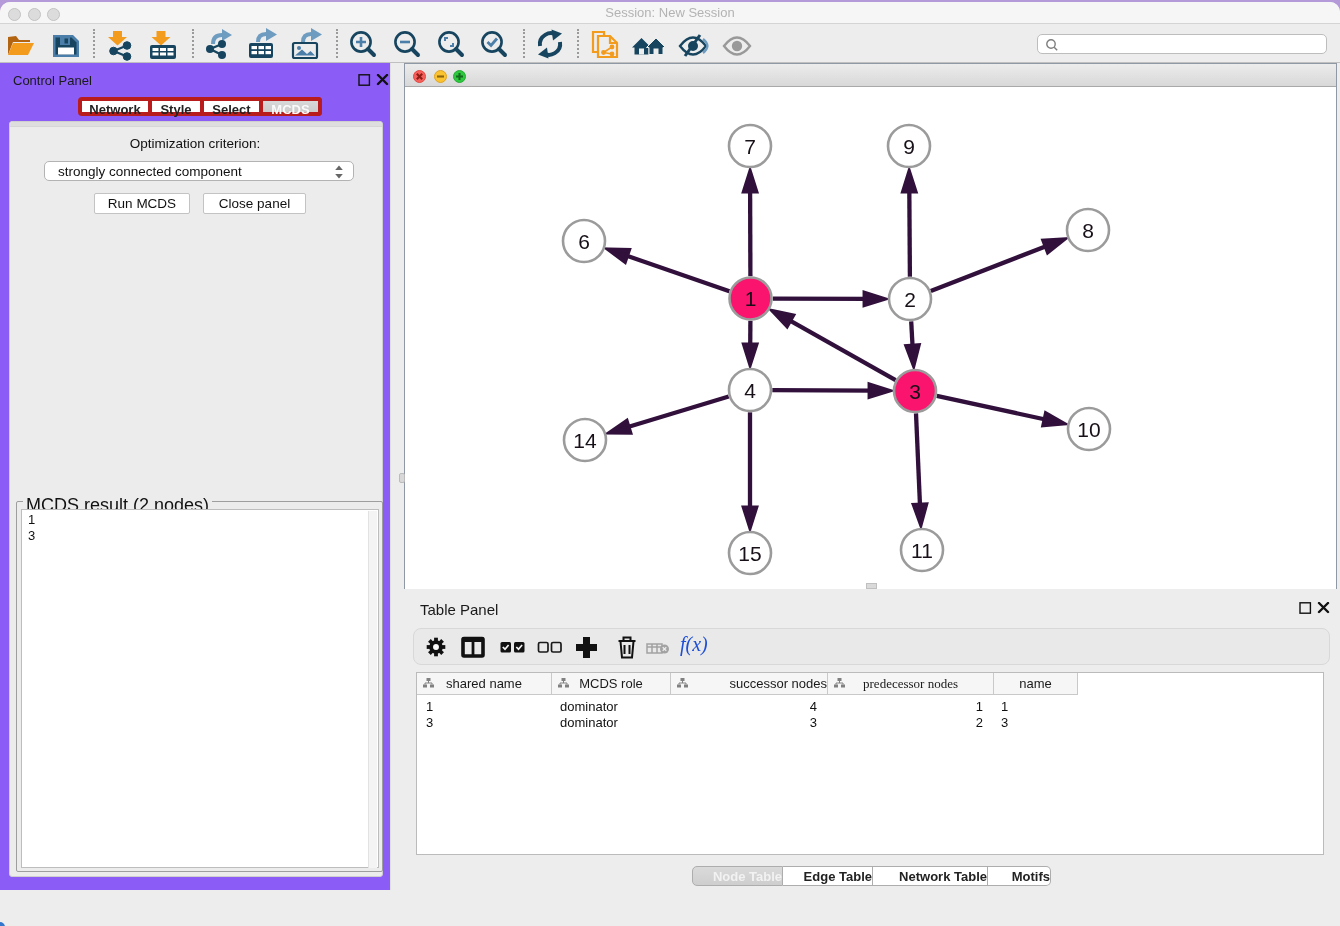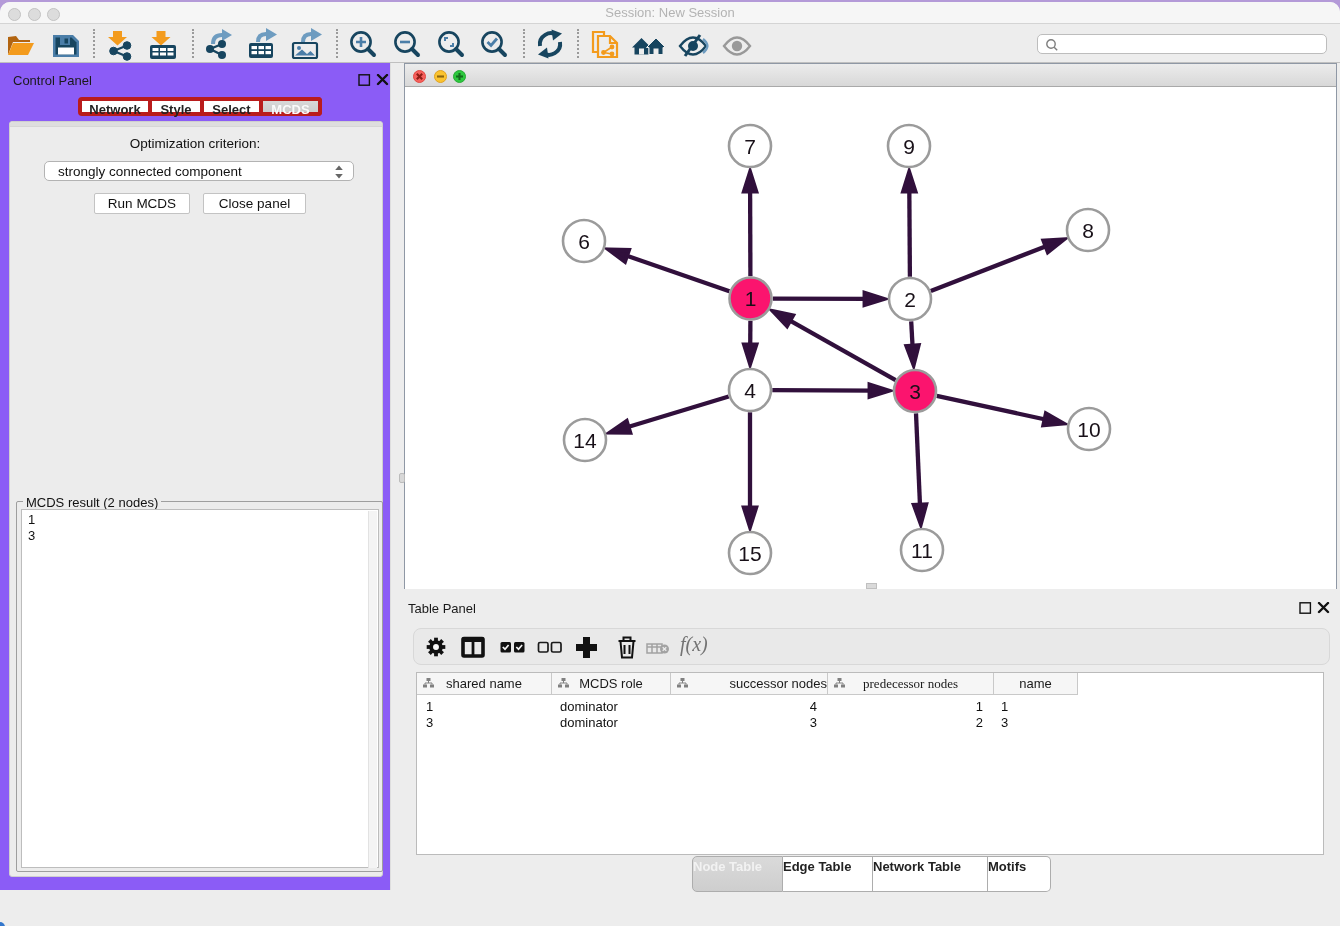--- a/index.html
+++ b/index.html
@@ -34,52 +34,52 @@
               font-size:13.5px; color:#111; }
   #dropdown { position:absolute; left:44px; top:98px; width:310px; height:20px;
               background:#fff; border:1px solid #b3b3b3; border-radius:5px;
               font-size:13.5px; color:#111; line-height:19px; padding-left:13px; }
   .btn { position:absolute; top:130px; height:21px; background:#fff;
          border:1px solid #c3c3c3; border-radius:2px; font-size:13.5px;
          color:#111; text-align:center; line-height:20px; }
   #fieldset { position:absolute; left:16px; top:438px; width:367px; height:371px;
               border:1px solid #9e9e9e; border-radius:2px; }
   #legend { position:absolute; left:6px; top:-7px; background:#ececec;
-            padding:0 3px; font-size:13px; color:#111; }
+            padding:0 3px; font-size:18px; color:#111; }
   #resultbox { position:absolute; left:4px; top:7px; width:358px; height:359px;
                background:#fff; border:1px solid #bdbdbd; font-size:13px;
                color:#111; padding:2px 0 0 6px; line-height:16px; }
   #resscroll { position:absolute; right:1px; top:1px; width:9px; height:357px;
                background:#f4f4f4; border-left:1px solid #e2e2e2; }
   
   #netwin { position:absolute; left:404px; top:61px; width:933px; height:526px;
             border:1px solid #8f98a5; background:#fff; }
   #nettitle { position:absolute; left:0; top:0; width:100%; height:23px;
               background:linear-gradient(#ececec,#d8d8d8);
               border-bottom:1px solid #a9a9a9; }
   #nettitle .t { position:absolute; top:4px; left:0; width:100%; text-align:center;
                  font-size:12.5px; color:#222; }
   .mac { position:absolute; top:6px; width:13px; height:13px; border-radius:50%; }
   #netcanvas { position:absolute; left:0; top:24px; width:931px; height:501px;
                background:#fff; }
   
   #tpanel { position:absolute; left:404px; top:589px; width:936px; height:299px;
             background:#ededed; }
-  #tphead { position:absolute; left:4px; top:10px; font-size:13px; color:#1a1a1a; }
+  #tphead { position:absolute; left:16px; top:10px; font-size:15px; color:#1a1a1a; }
   #ttoolbar { position:absolute; left:9px; top:37px; width:917px; height:37px;
               background:#e9e9e9; border:1px solid #d8d8d8; border-radius:8px; }
   #ttable { position:absolute; left:12px; top:81px; width:908px; height:183px;
             background:#fff; border:1px solid #bbb; }
   .th { position:absolute; top:0; height:22px; background:#f6f6f6;
         border-right:1px solid #c9c9c9; border-bottom:1px solid #c9c9c9;
         font-size:13px; color:#1a1a1a; text-align:center; line-height:22px; }
   .td { position:absolute; font-size:13px; color:#111; height:15px; line-height:15px; }
-  .btab { position:absolute; top:265px; height:36px; background:#fff;
+  .btab { position:absolute; top:275px; height:20px; background:#fff;
           border:1px solid #adadad; font-size:13px; font-weight:bold; color:#222;
-          text-align:left; line-height:19px; }
+          text-align:right; line-height:19px; }
   
   #statusbar { position:absolute; left:0; top:888px; width:1340px; height:36px;
                background:#ededed; border-top:1px solid #c6c6c6; }
   #listbtn { position:absolute; left:10px; top:9px; width:28px; height:20px;
              background:#fdfdfd; border:1px solid #ababab; }
   #membtn { position:absolute; left:1259px; top:7px; width:67px; height:23px;
             background:#fdfdfd; border:1px solid #b9b9b9; border-radius:4px;
             font-size:12.5px; color:#111; }
   #dock { position:absolute; left:-5px; top:920px; width:10px; height:10px;
           border-radius:50%; background:#3377cc; }
@@ -386,21 +386,21 @@
 </g>
 <g stroke="#a2a2a2" fill="none" stroke-width="1.5">
  <rect x="233" y="15" width="15" height="9"></rect>
  <line x1="233" y1="18" x2="248" y2="18"></line>
  <line x1="238" y1="15" x2="238" y2="24"></line>
  <line x1="243" y1="15" x2="243" y2="24"></line>
  <circle cx="250.5" cy="20" r="4.5" fill="#a2a2a2" stroke="none"></circle>
  <path d="M248.7 18.2 l3.6 3.6 M252.3 18.2 l-3.6 3.6" stroke="#ececec" stroke-width="1.3"></path>
 </g>
       </svg>
-    <div class="abs" style="left:266px;top:4px;font-family:'Liberation Serif',serif;font-style:italic;font-size:20px;color:#737373;">f(x)</div>
+    <div class="abs" style="left:266px;top:4px;font-family:'Liberation Serif',serif;font-style:italic;font-size:20px;color:#1d4ed8;">f(x)</div>
       </div>
     <div id="ttable">
       <div class="th" style="left:0px;width:135px;"><svg width="11" height="10" viewBox="0 0 11 10" style="position:absolute;left:6px;top:5px;">
             <g fill="#808080">
               <rect x="3.5" y="0" width="4" height="3"></rect>
               <rect x="0" y="6.5" width="4" height="3"></rect>
               <rect x="7" y="6.5" width="4" height="3"></rect>
             </g>
             <path d="M5.5 3 L5.5 5 M2 6.5 L2 5 L9 5 L9 6.5" fill="none" stroke="#808080" stroke-width="1"></path>
           </svg>shared name</div>

